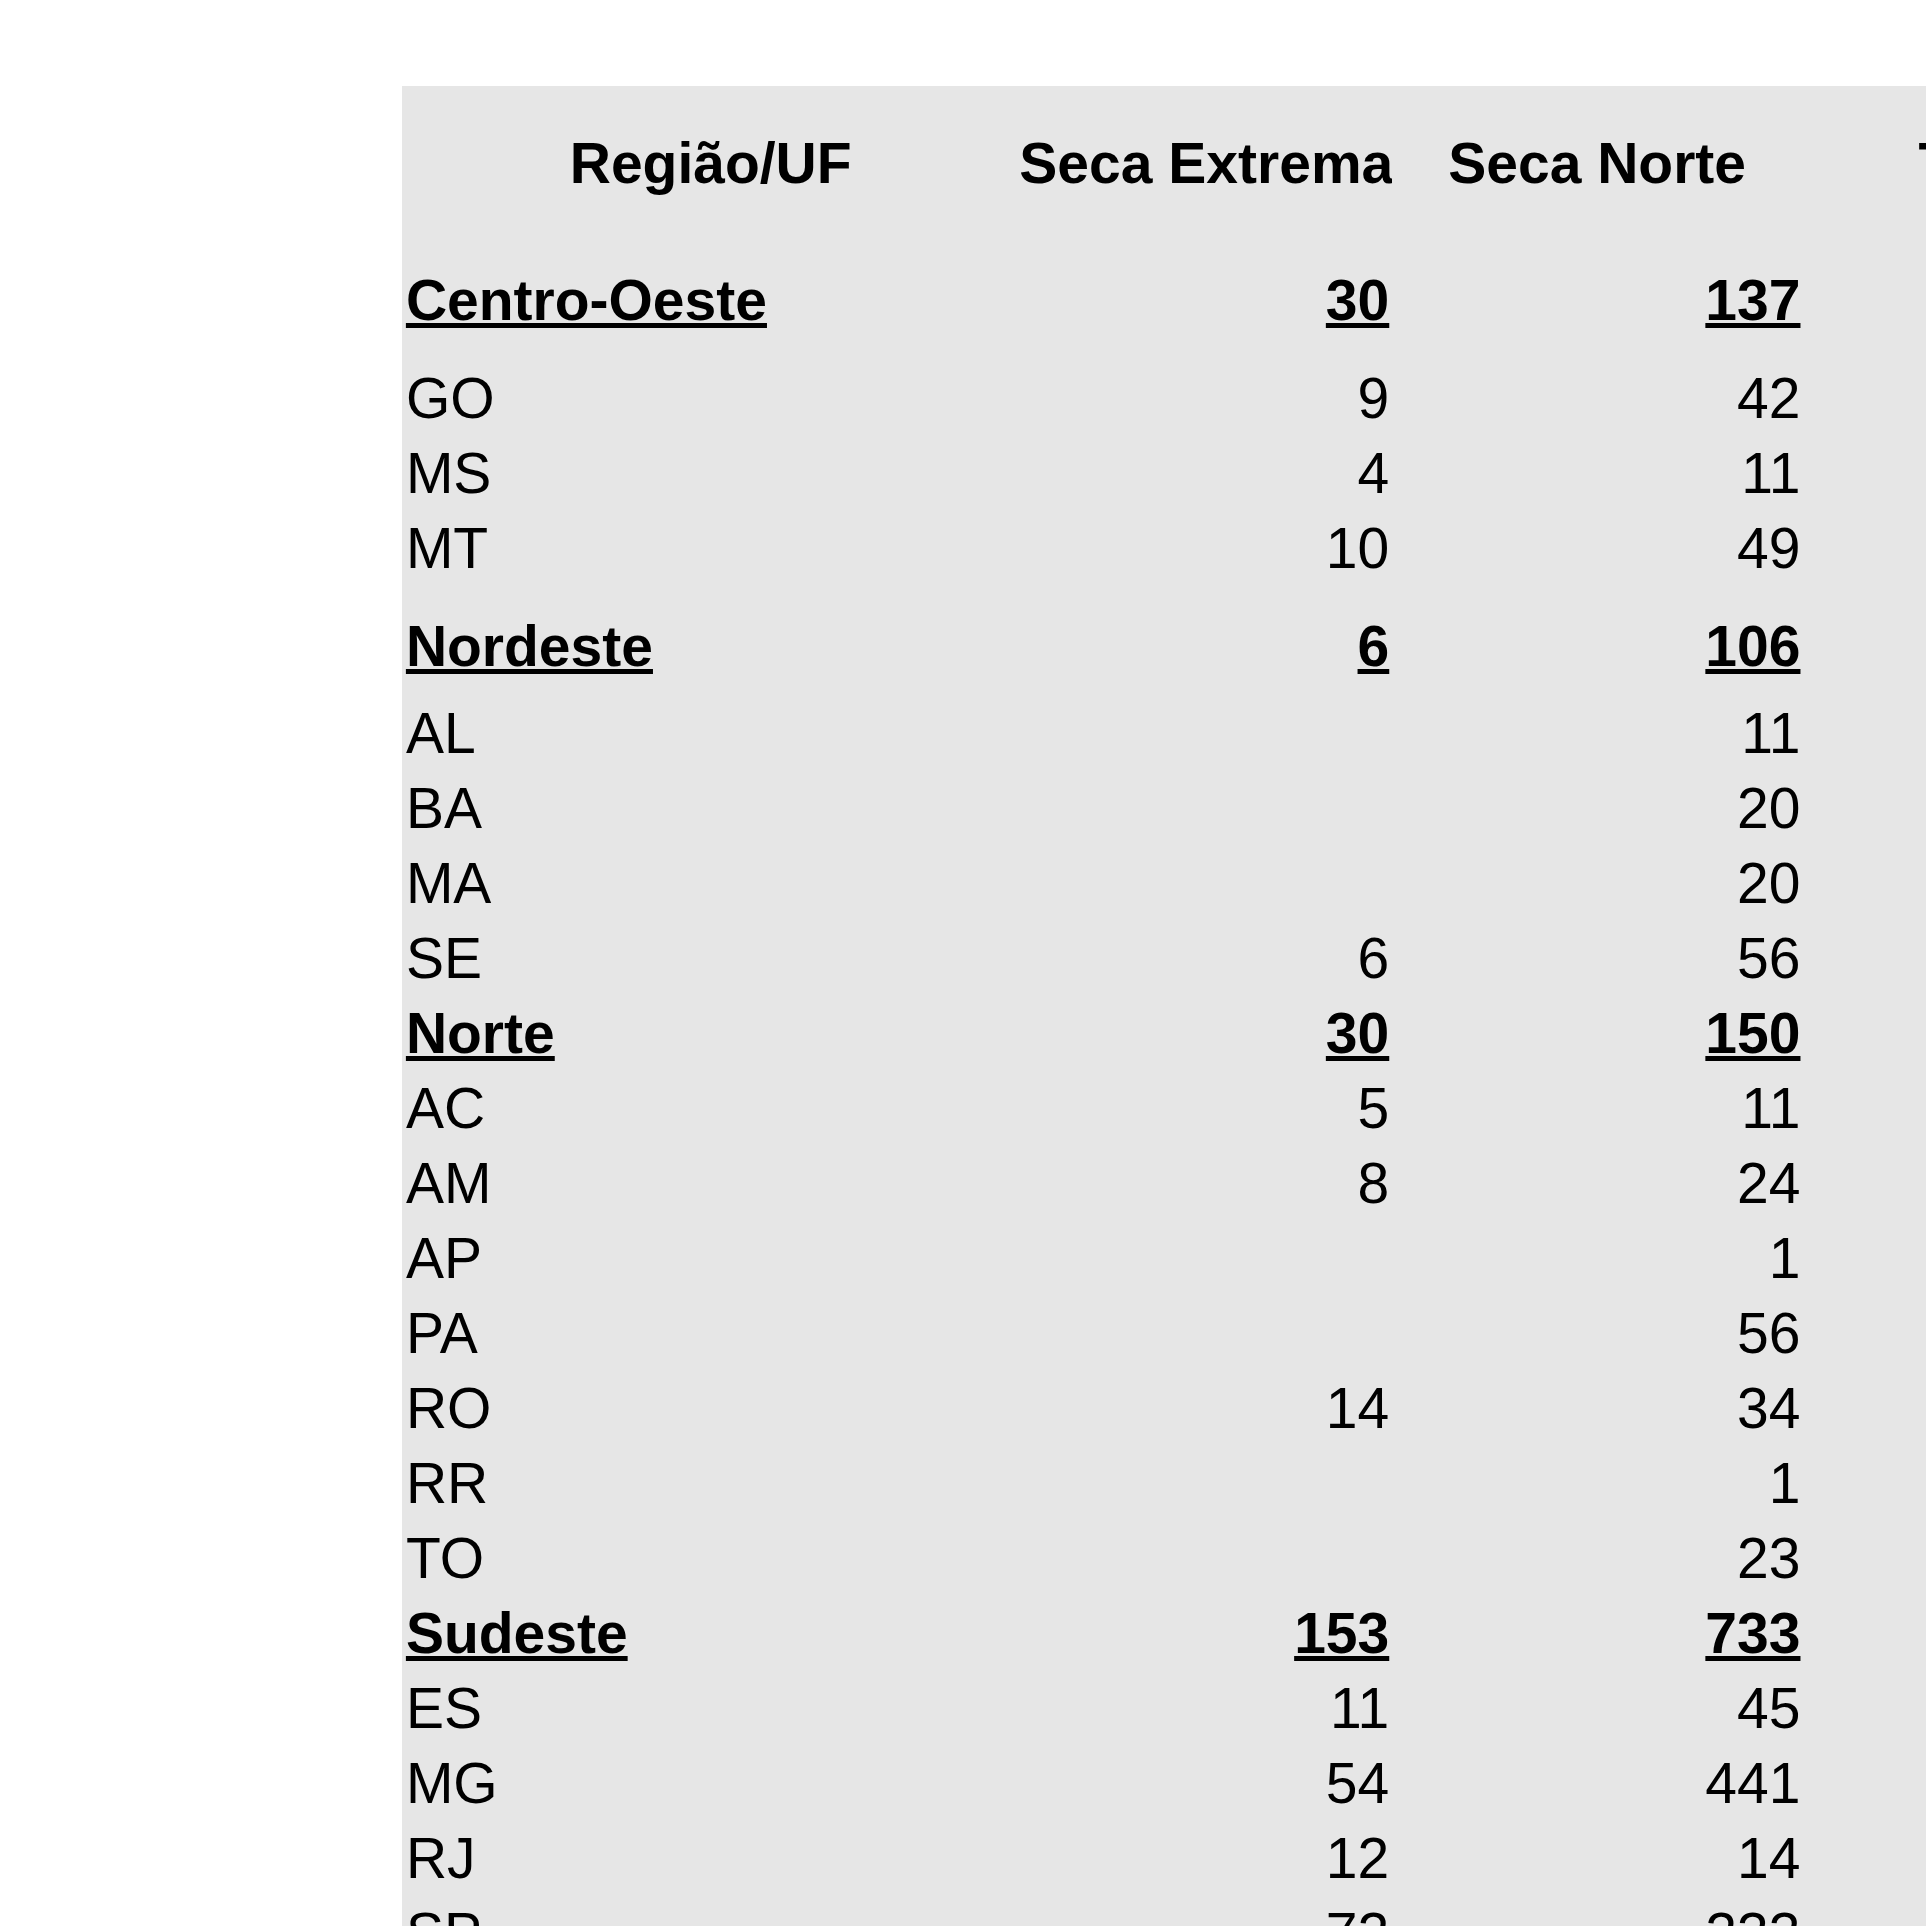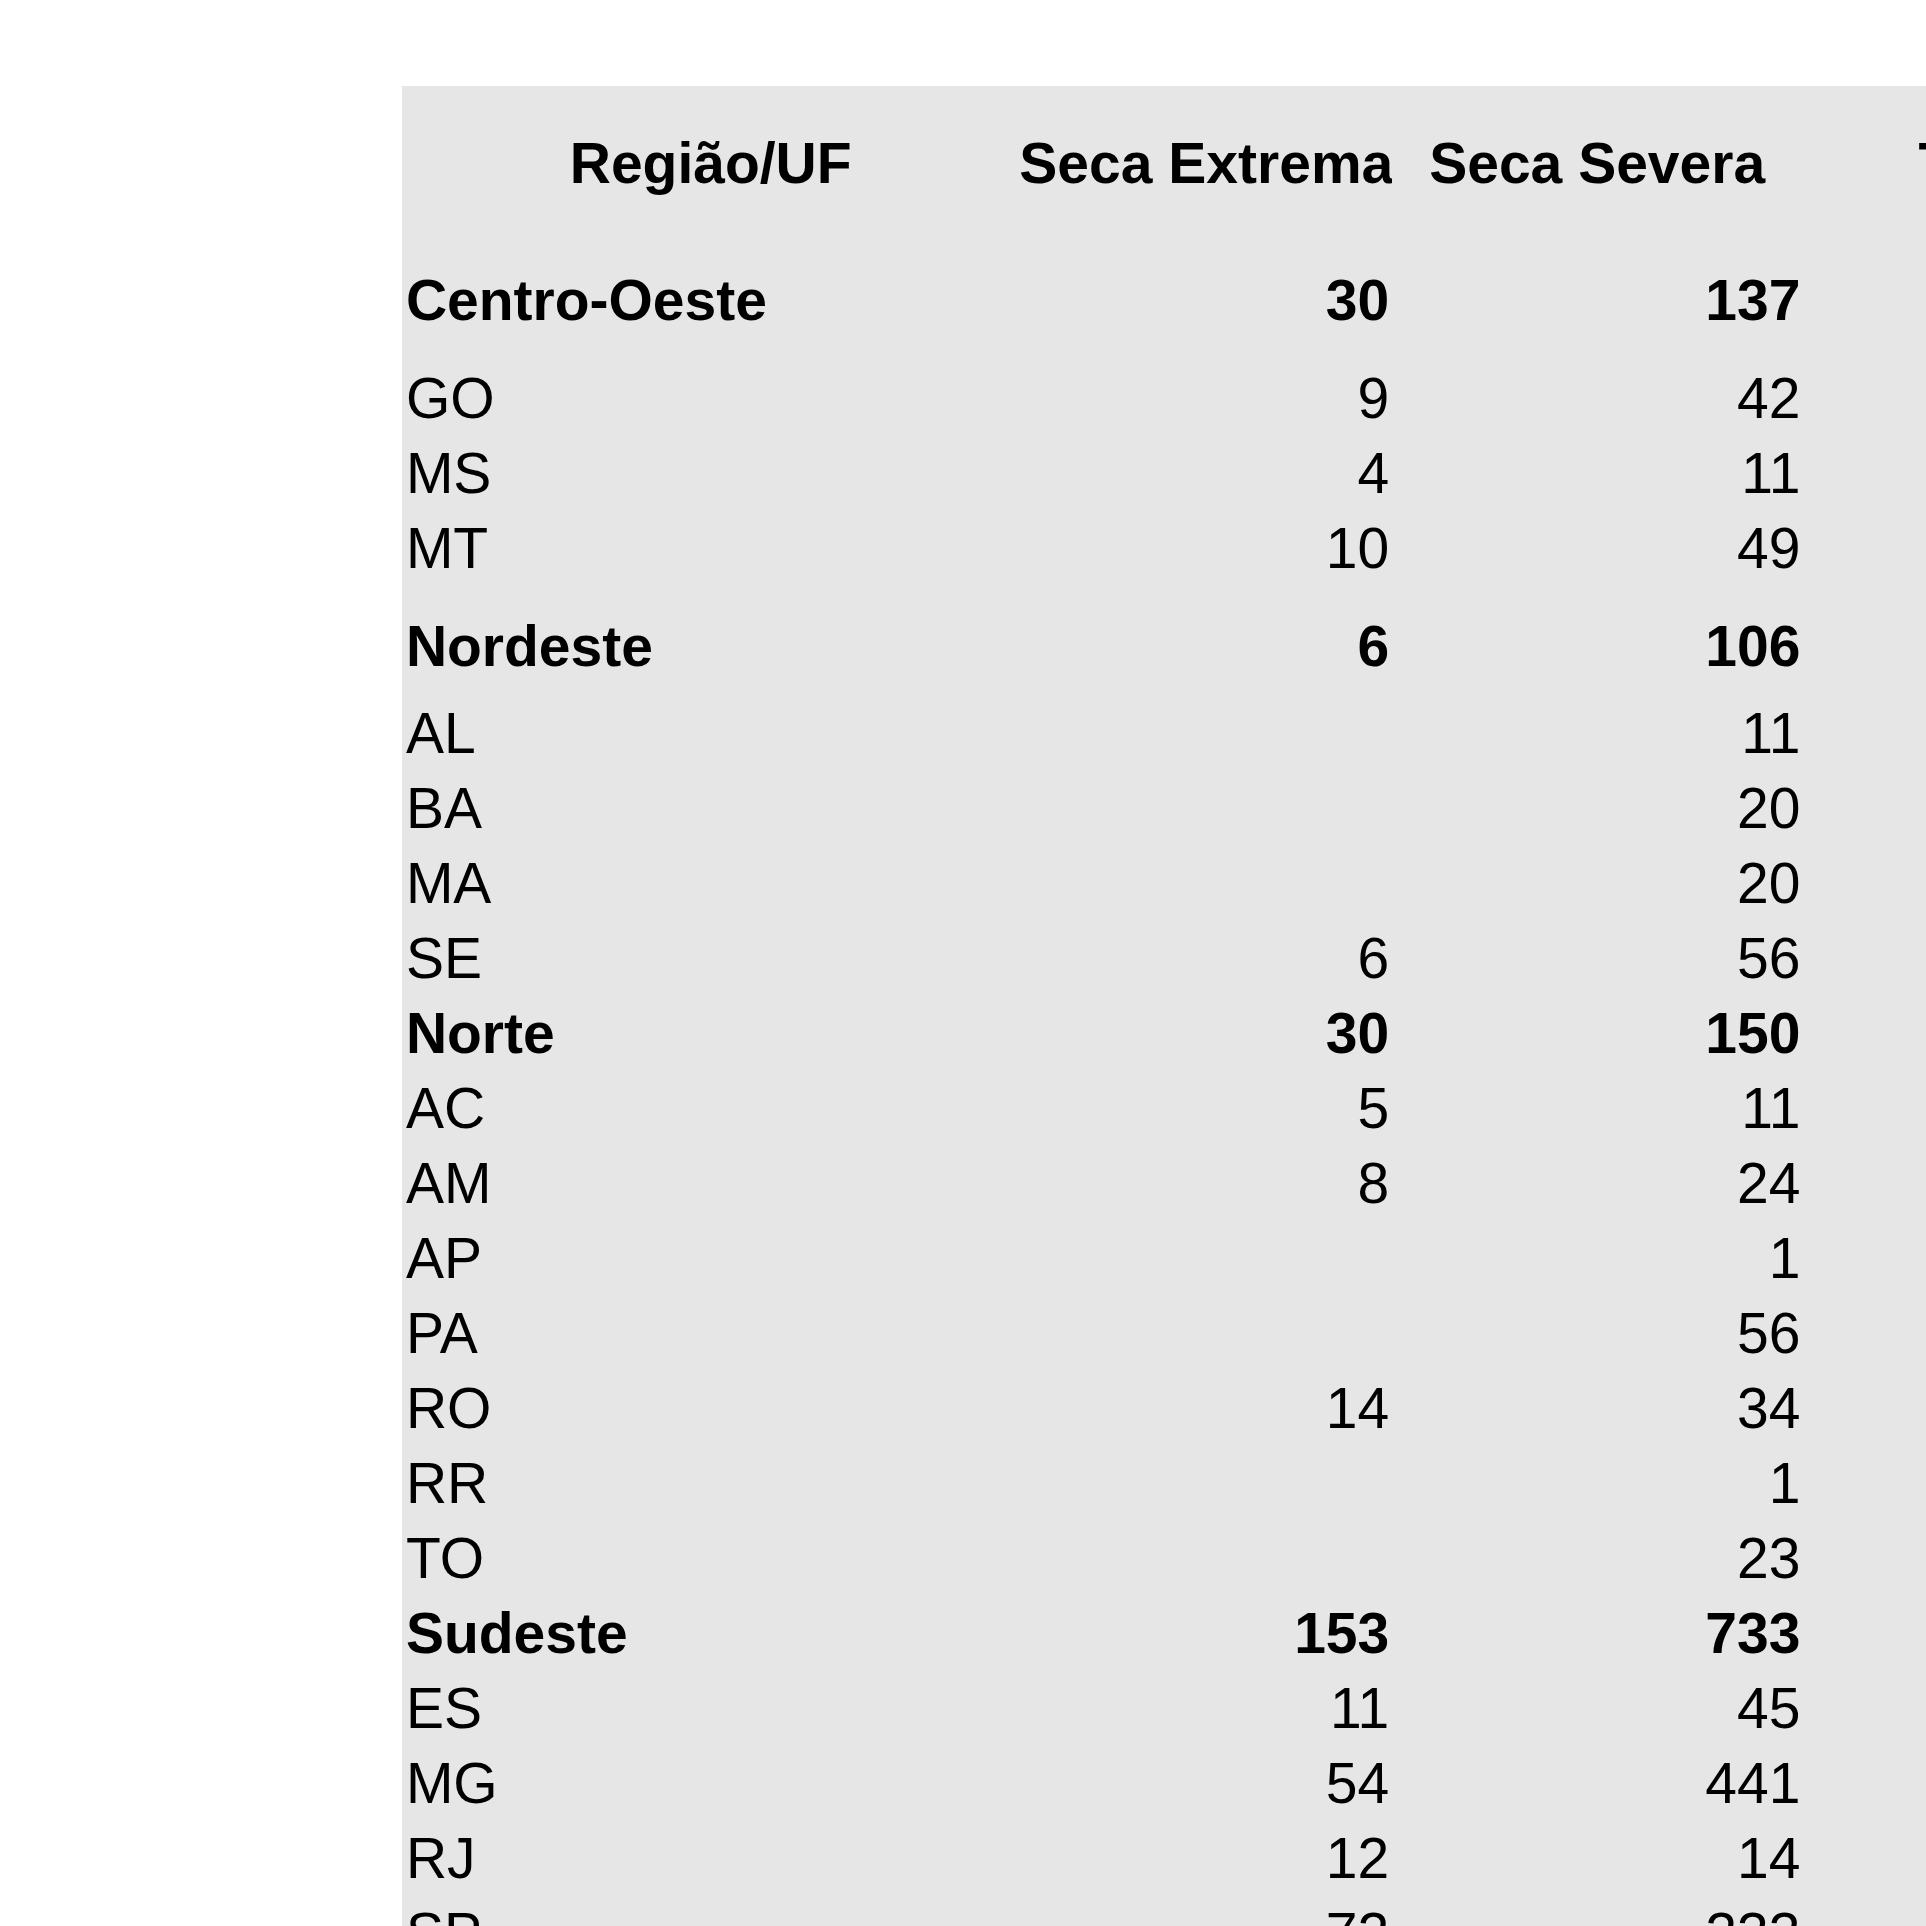--- a/index.html
+++ b/index.html
@@ -37,39 +37,39 @@
     white-space: nowrap;
     overflow: hidden;
   }
   tr.hdr { height: 154px; }
   tr.hdr th { font-weight: 700; text-align: center; }
   tr.r { height: 75px; }
   tr.g60 { height: 23px; }
   tr.g30 { height: 11.6px; }
   td.lbl { text-align: left; padding-left: 3.9px; }
   td.num { text-align: right; padding-right: 2.3px; }
-  tr.bold td { font-weight: 700; }
+  tr.bold td { font-weight: 700; text-decoration: underline; }
 </style>
 </head>
 <body>
 
 <div class="panel">
   <table>
     <colgroup>
       <col class="c1">
         <col class="c2">
         <col class="c3">
         <col class="c4">
     </colgroup>
 
     <tbody>
         <tr class="hdr">
       <th>Região/UF</th>
       <th>Seca Extrema</th>
-      <th>Seca Severa</th>
+      <th>Seca Norte</th>
       <th>Total</th>
     </tr>
 
     <tr class="g60">
           <td colspan="4"></td>
         </tr>
 
     <tr class="r bold">
       <td class="lbl">Centro-Oeste</td>
       <td class="num">30</td>

